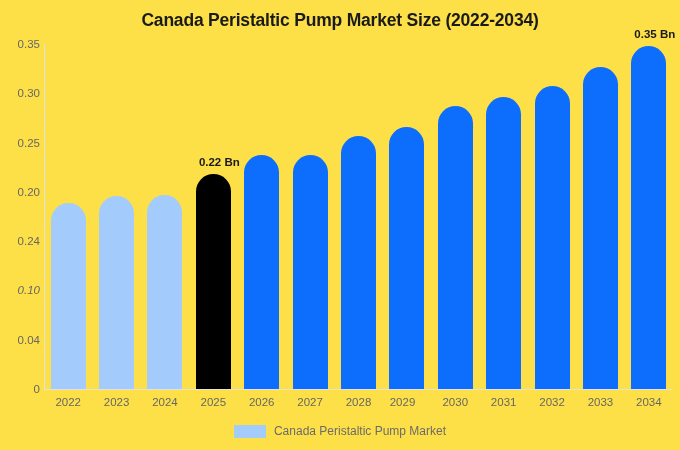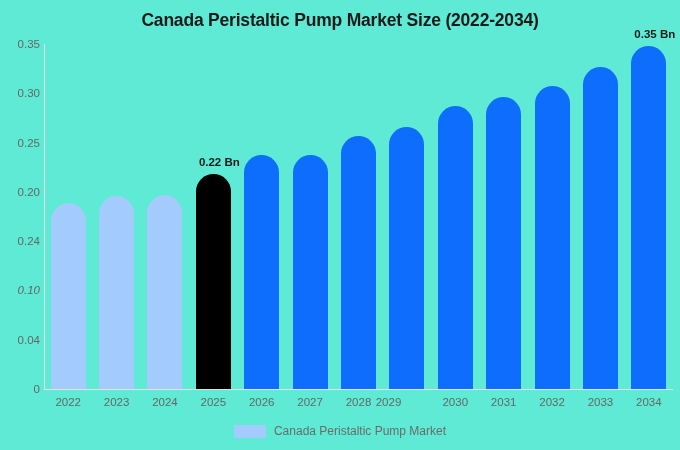--- a/index.html
+++ b/index.html
@@ -11,21 +11,21 @@
     width: 680px;
     height: 450px;
     background: #ffffff;
     font-family: "Liberation Sans", sans-serif;
     overflow: hidden;
   }
   .chart-root {
     position: relative;
     width: 680px;
     height: 450px;
-    background: #5eead4;
+    background: #fde047;
   }
 
   
   .chart-title {
     position: absolute;
     top: 10px;
     left: 0;
     width: 680px;
     text-align: center;
     font-size: 17.5px;
@@ -205,21 +205,21 @@
     </div>
 
   <div class="x-tick-wrap">
       <div class="x-tick" style="left: 6.69231px;">2022</div>
       <div class="x-tick" style="left: 55.0769px;">2023</div>
       <div class="x-tick" style="left: 103.462px;">2024</div>
       <div class="x-tick" style="left: 151.846px;">2025</div>
       <div class="x-tick" style="left: 200.231px;">2026</div>
       <div class="x-tick" style="left: 248.615px;">2027</div>
       <div class="x-tick" style="left: 297px;">2028</div>
-      <div class="x-tick" style="left: 327px;">2029</div>
+      <div class="x-tick" style="left: 341px;">2029</div>
       <div class="x-tick" style="left: 393.769px;">2030</div>
       <div class="x-tick" style="left: 442.154px;">2031</div>
       <div class="x-tick" style="left: 490.538px;">2032</div>
       <div class="x-tick" style="left: 538.923px;">2033</div>
       <div class="x-tick" style="left: 587.308px;">2034</div>
     </div>
 
   <div class="legend">
     <span class="legend-swatch" style="background: rgb(163, 204, 253);"></span>
     <span class="legend-label">Canada Peristaltic Pump Market</span>

